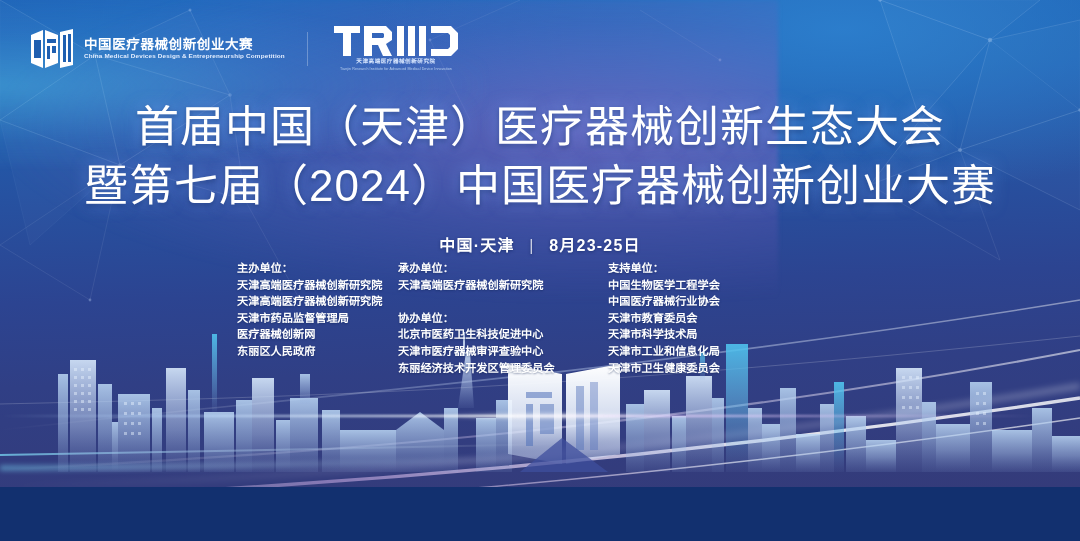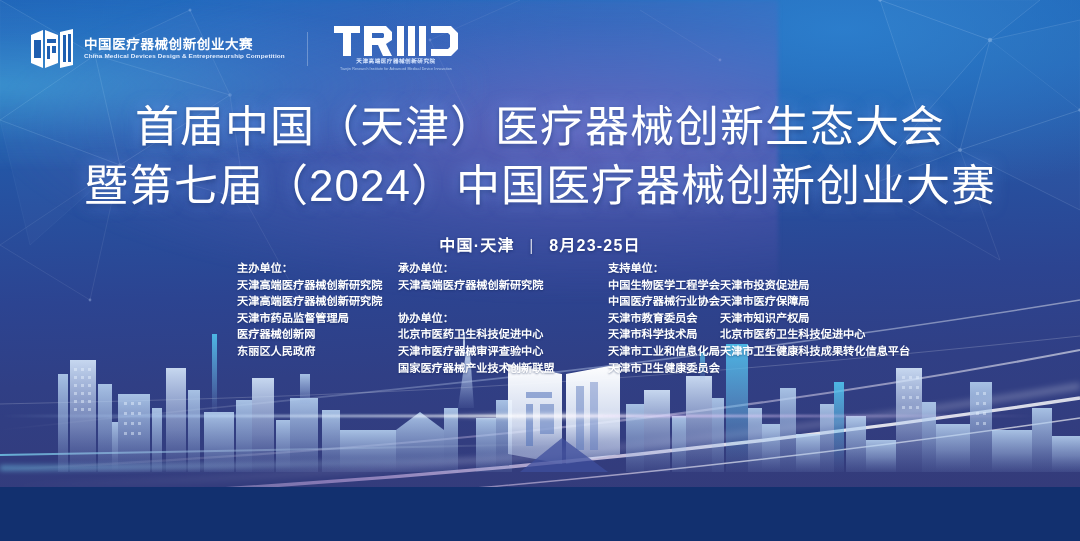--- a/index.html
+++ b/index.html
@@ -390,35 +390,28 @@
       <div class="org-item">东丽区人民政府</div>
     </div>
 
     <div class="org-col col-2">
       <div class="org-head">承办单位：</div>
       <div class="org-item">天津高端医疗器械创新研究院</div>
       <div class="org-gap"></div>
       <div class="org-head">协办单位：</div>
       <div class="org-item">北京市医药卫生科技促进中心</div>
       <div class="org-item">天津市医疗器械审评查验中心</div>
-      <div class="org-item">国家医疗器械产业技术创新联盟</div>
+      <div class="org-item">东丽经济技术开发区管理委员会</div>
     </div>
 
     <div class="org-col col-3">
       <div class="org-head">支持单位：</div>
       <div class="org-item">中国生物医学工程学会</div>
       <div class="org-item">中国医疗器械行业协会</div>
       <div class="org-item">天津市教育委员会</div>
       <div class="org-item">天津市科学技术局</div>
       <div class="org-item">天津市工业和信息化局</div>
       <div class="org-item">天津市卫生健康委员会</div>
     </div>
 
-    <div class="org-col col-4">
-      <div class="org-item">天津市投资促进局</div>
-      <div class="org-item">天津市医疗保障局</div>
-      <div class="org-item">天津市知识产权局</div>
-      <div class="org-item">北京市医药卫生科技促进中心</div>
-      <div class="org-item">天津市卫生健康科技成果转化信息平台</div>
-    </div>
 
   </div>
 </div>
 
 </body></html>

